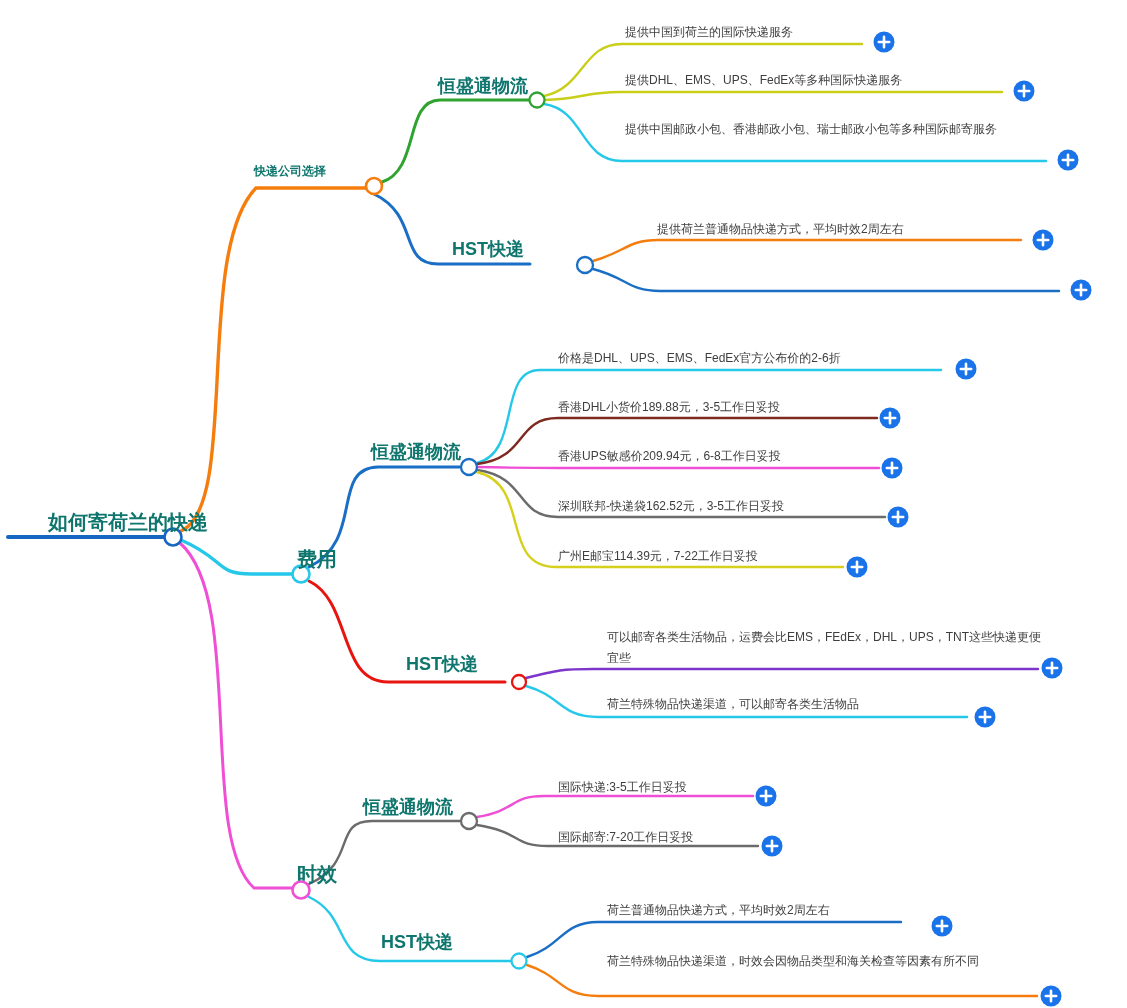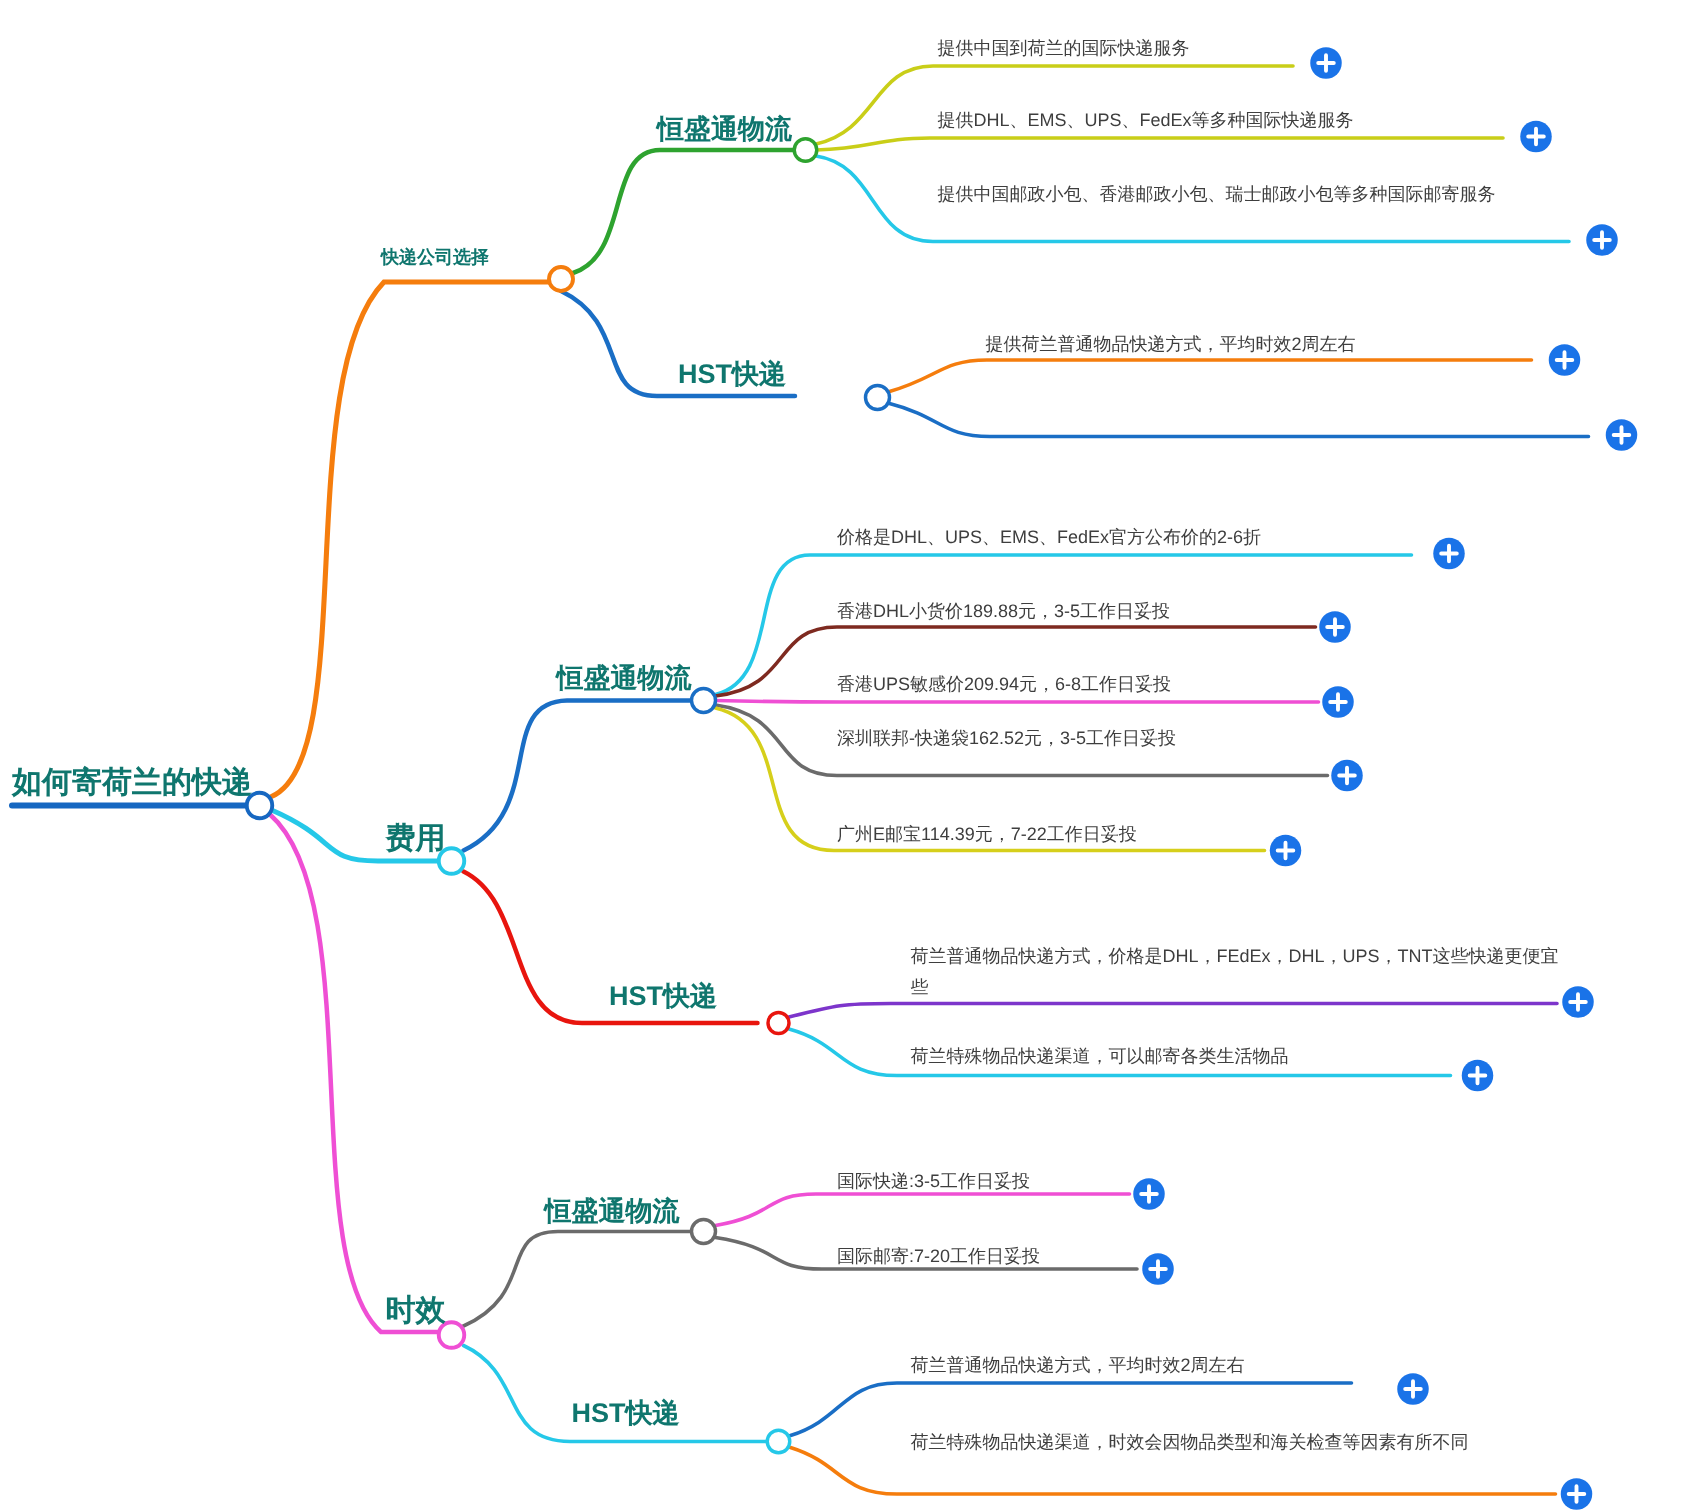--- a/index.html
+++ b/index.html
@@ -10,21 +10,21 @@
   .w40{stroke-width:4px;}
   .w35{stroke-width:3.4px;}
   .w30{stroke-width:3px;}
   .w25{stroke-width:2.4px;}
   .junction{fill:#ffffff;stroke-width:2.6px;}
   .junction.small{stroke-width:2.3px;}
   .plus path{stroke:#ffffff;stroke-width:2.6px;stroke-linecap:round;fill:none;}
   .lbl{position:absolute;font-size:12px;line-height:21px;color:#3e3e3e;white-space:nowrap;}
   .lbl.wrap{white-space:normal;word-break:break-all;}
   .node{font-weight:bold;color:#0f766e;white-space:nowrap;position:absolute;}
-  .f20{font-size:20px;line-height:24px;}
+  .f20{font-size:20px;line-height:24px;margin-left:40px;}
   .f19{font-size:12px;line-height:23px;}
   .f18{font-size:18px;line-height:22px;}
 </style>
 </head>
 <body>
 
 <div id="canvas">
   <svg id="wires" viewBox="0 0 1127 1008">
 
     <path class="w40" d="M8,537 H164" stroke="#1667c1"></path>
@@ -153,22 +153,22 @@
   <div class="node f18" style="left:381px;top:931px">HST快递</div>
 
   <div class="lbl" style="left:625px;top:22px">提供中国到荷兰的国际快递服务</div>
   <div class="lbl" style="left:625px;top:70px">提供DHL、EMS、UPS、FedEx等多种国际快递服务</div>
   <div class="lbl wrap" style="left:625px;top:119px;width:436px">提供中国邮政小包、香港邮政小包、瑞士邮政小包等多种国际邮寄服务</div>
   <div class="lbl" style="left:657px;top:219px">提供荷兰普通物品快递方式，平均时效2周左右</div>
 
   <div class="lbl" style="left:558px;top:348px">价格是DHL、UPS、EMS、FedEx官方公布价的2-6折</div>
   <div class="lbl" style="left:558px;top:397px">香港DHL小货价189.88元，3-5工作日妥投</div>
   <div class="lbl" style="left:558px;top:446px">香港UPS敏感价209.94元，6-8工作日妥投</div>
-  <div class="lbl" style="left:558px;top:482px">深圳联邦-快递袋162.52元，3-5工作日妥投</div>
+  <div class="lbl" style="left:558px;top:496px">深圳联邦-快递袋162.52元，3-5工作日妥投</div>
   <div class="lbl" style="left:558px;top:546px">广州E邮宝114.39元，7-22工作日妥投</div>
-  <div class="lbl wrap" style="left:607px;top:627px;width:442px">荷兰普通物品快递方式，价格是DHL，FEdEx，DHL，UPS，TNT这些快递更便宜些</div>
+  <div class="lbl wrap" style="left:607px;top:627px;width:442px">可以邮寄各类生活物品，运费会比EMS，FEdEx，DHL，UPS，TNT这些快递更便宜些</div>
   <div class="lbl" style="left:607px;top:694px">荷兰特殊物品快递渠道，可以邮寄各类生活物品</div>
 
   <div class="lbl" style="left:558px;top:777px">国际快递:3-5工作日妥投</div>
   <div class="lbl" style="left:558px;top:827px">国际邮寄:7-20工作日妥投</div>
   <div class="lbl" style="left:607px;top:900px">荷兰普通物品快递方式，平均时效2周左右</div>
   <div class="lbl wrap" style="left:607px;top:951px;width:412px">荷兰特殊物品快递渠道，时效会因物品类型和海关检查等因素有所不同</div>
 </div>
 
 </body></html>

